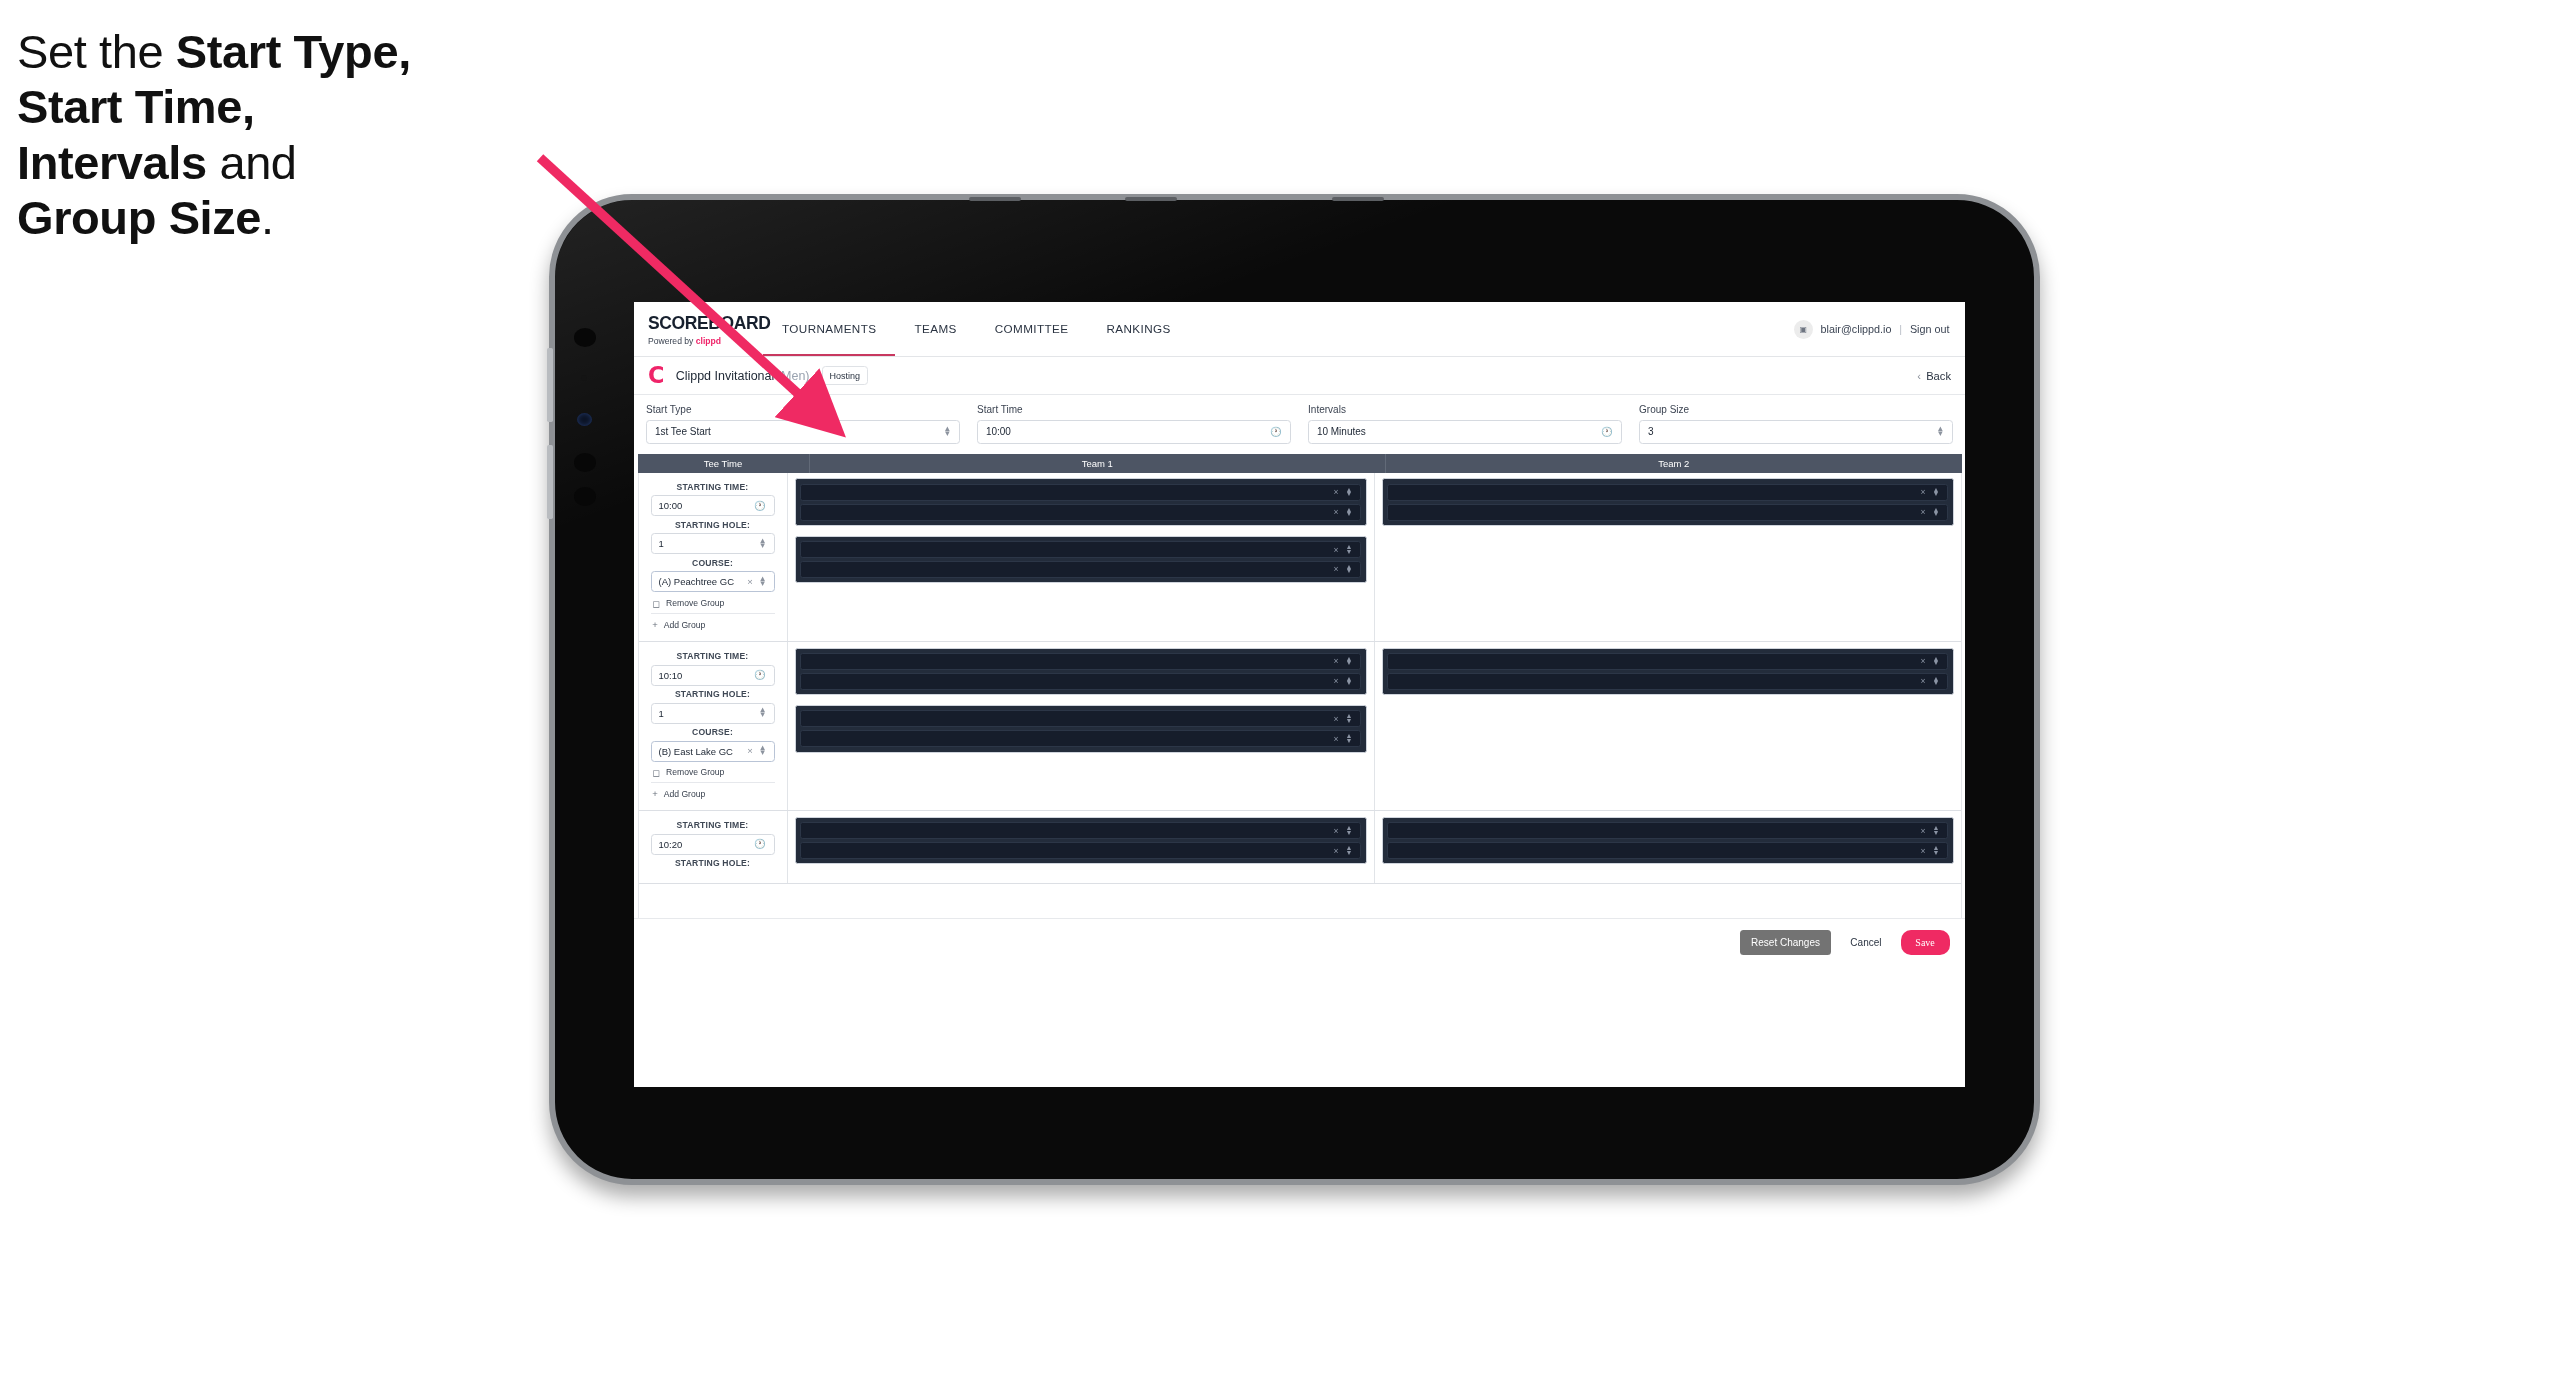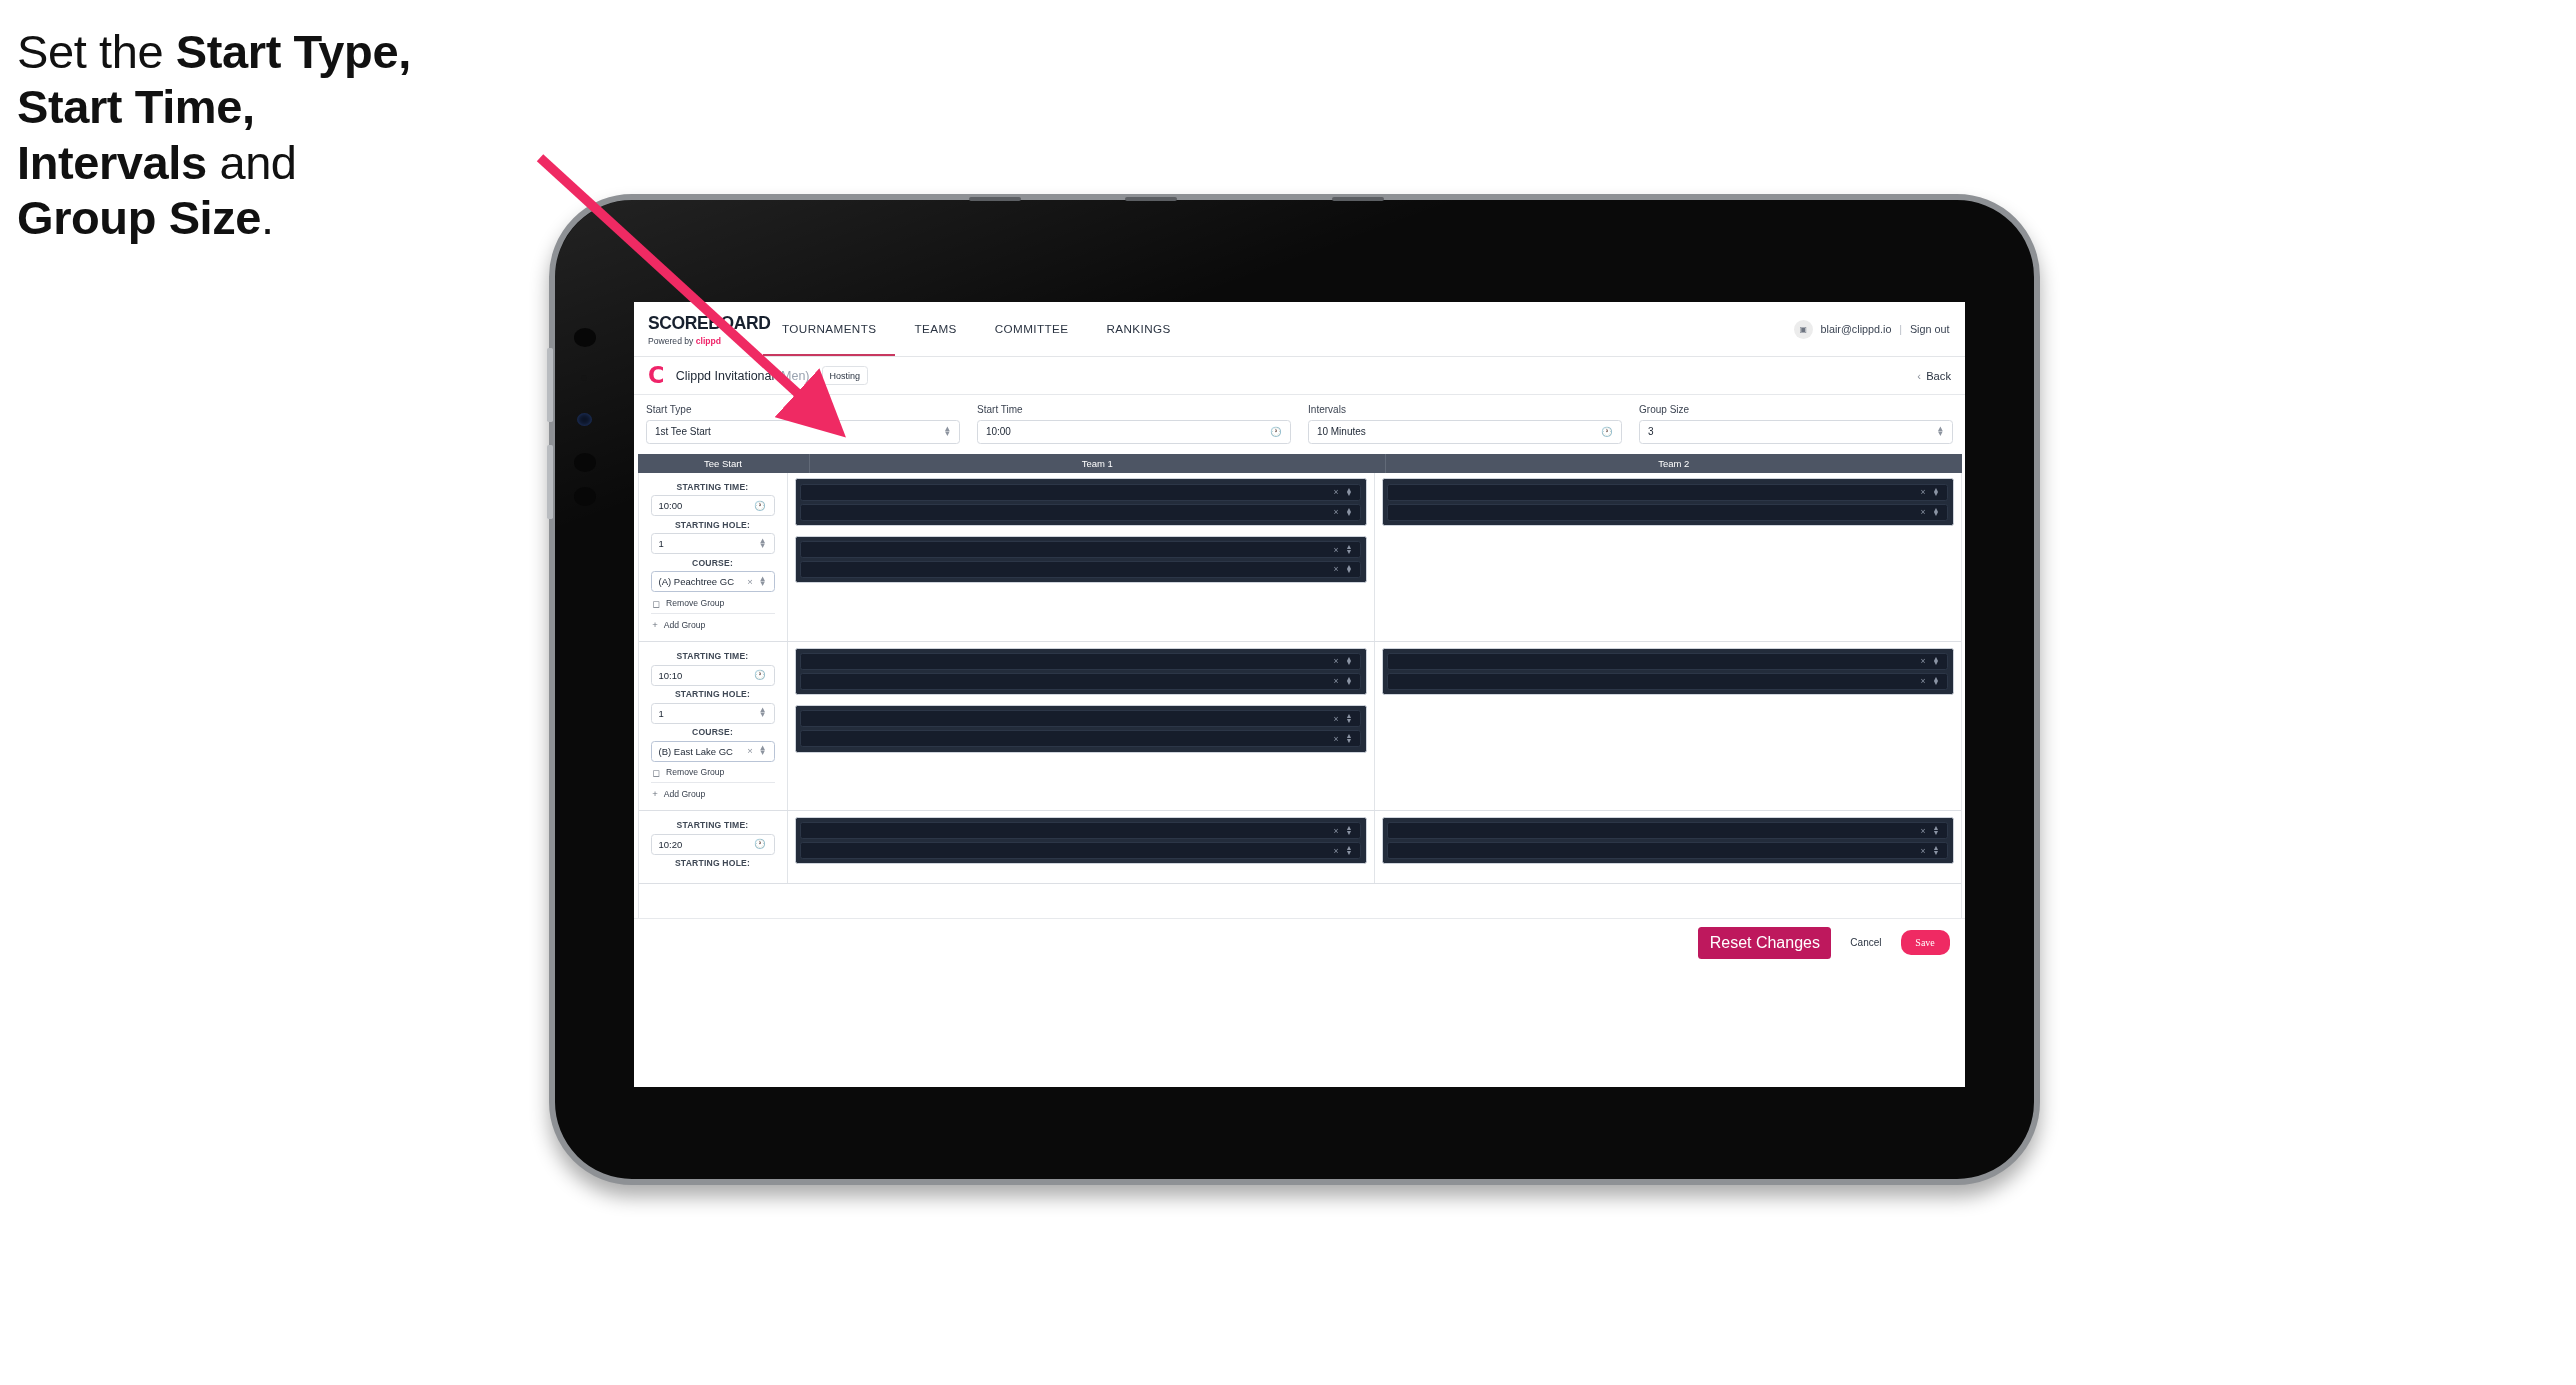--- a/index.html
+++ b/index.html
@@ -180,21 +180,21 @@
   .pslot .st{
     display:flex;flex-direction:column;line-height:.62;font-size:7px;color:#8a93a3;
   }
 
   
   #foot{
     height:47px;display:flex;align-items:center;justify-content:flex-end;
     gap:14px;padding-right:15.5px;background:#fff;border-top:0.9px solid #e7e9ec;
   }
   #reset-btn{
-    background:#be185d;color:#fff;font-size:16px;border-radius:3.5px;
+    background:#737373;color:#fff;font-size:10px;border-radius:3.5px;
     padding:7px 11.2px;cursor:pointer;
   }
   #cancel-btn{font-size:10px;color:#2b3442;cursor:pointer;padding:7px 5.2px;}
   #save-btn{
     background:#ef2a63;color:#fff;font-size:10px;border-radius:10px;
     padding:7px 14.7px;cursor:pointer;font-family:Liberation Serif, serif;
   }
 
   
   #arrow{position:absolute;left:509px;top:129px;width:362px;height:328px;pointer-events:none;}
@@ -295,21 +295,21 @@
         <span class="val">3</span>
         <span class="stepper">
             <span>▲</span>
             <span>▼</span>
           </span>
       </div>
     </div>
   </div>
 
   <div id="tbl-head">
-    <div class="th tee">Tee Start</div>
+    <div class="th tee">Tee Time</div>
     <div class="th t1">Team 1</div>
     <div class="th t2">Team 2</div>
   </div>
 
   <div id="tbl-body">
       <div class="teerow">
         <div class="teecell">
           <div class="tt-label">STARTING TIME:</div>
           <div class="tt-ctl">
             <span class="val">10:00</span>

